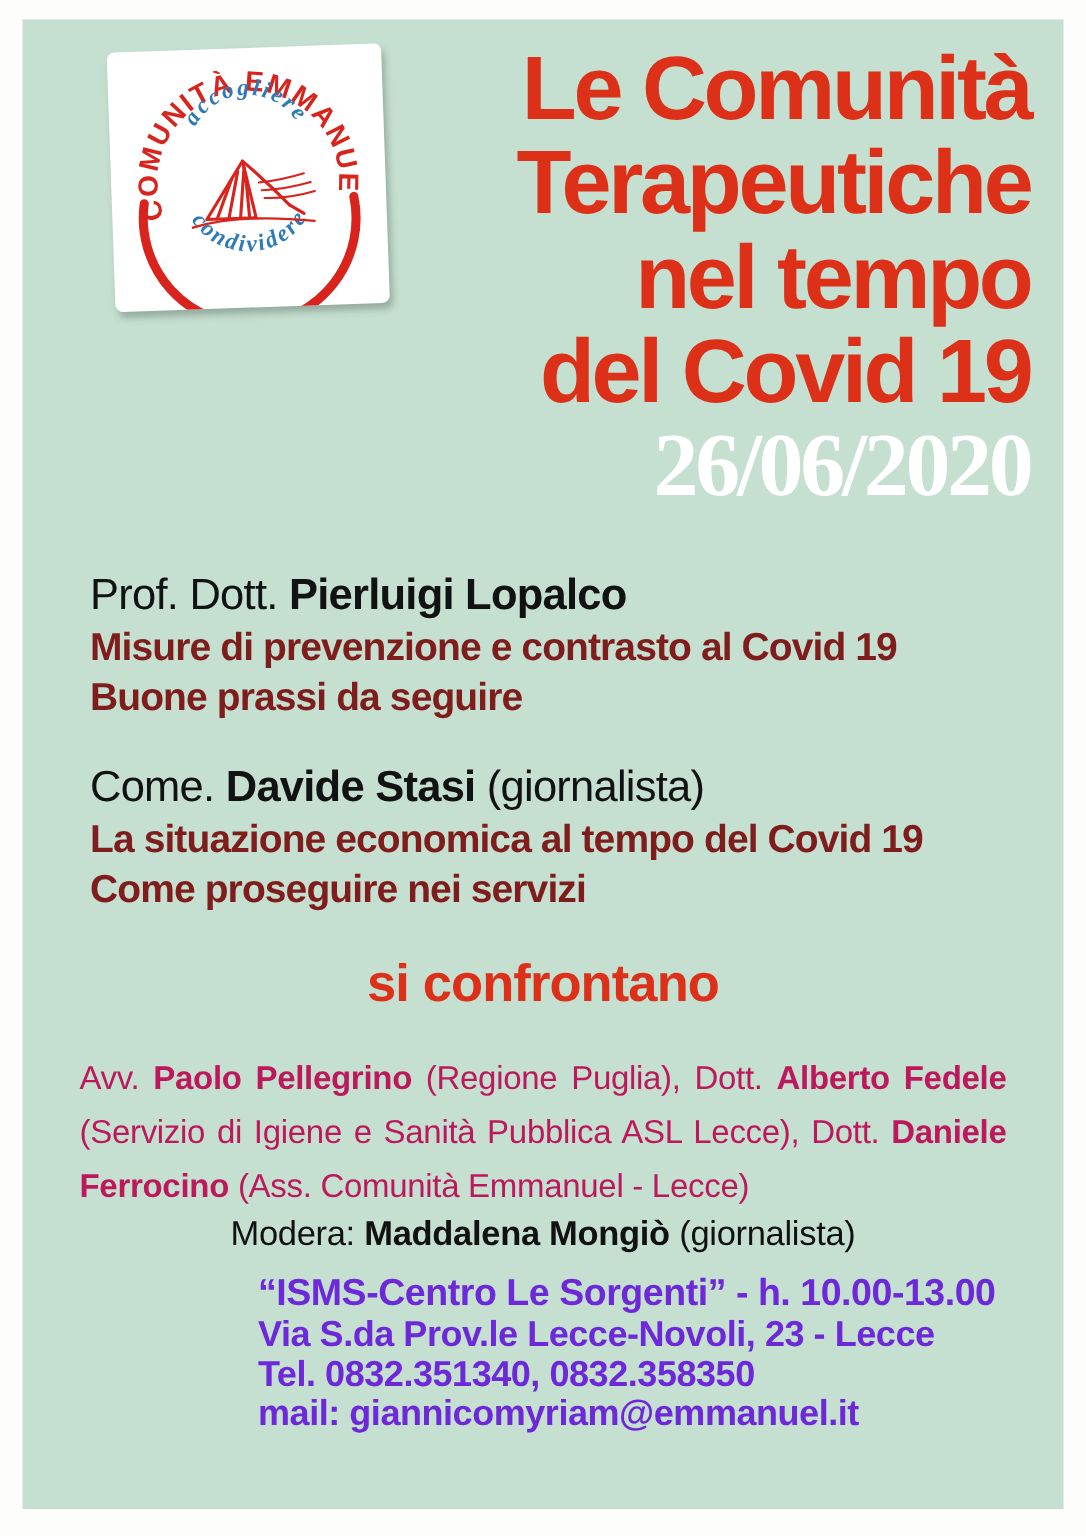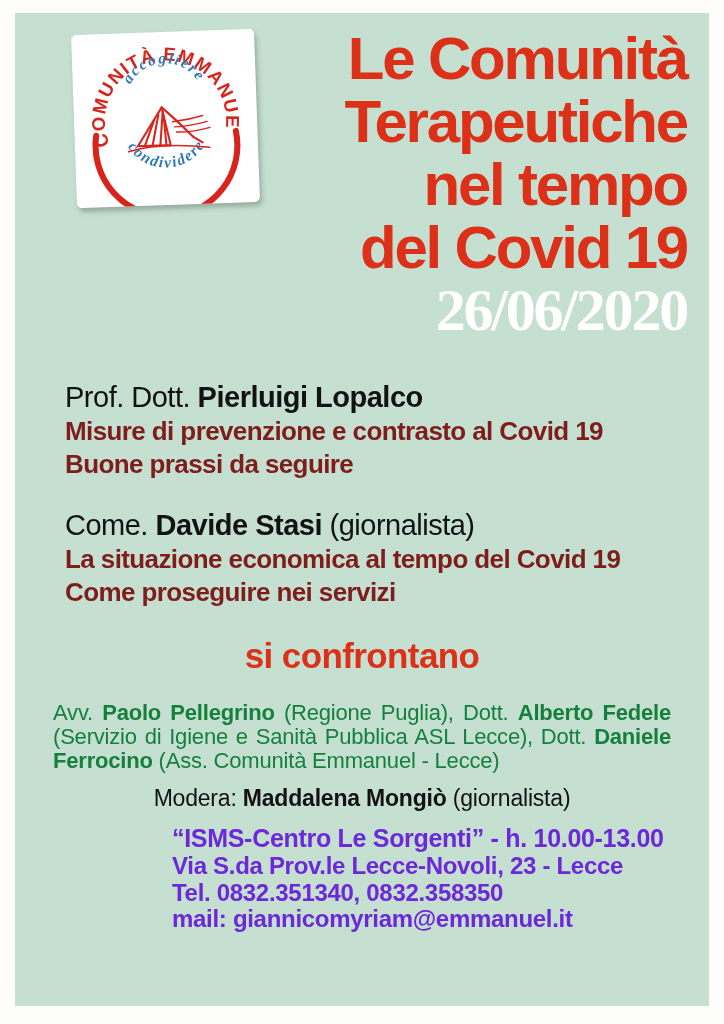--- a/index.html
+++ b/index.html
@@ -63,21 +63,21 @@
     letter-spacing:-2.2px;
     color:#ffffff;
     white-space:nowrap;
     font-family:Liberation Serif, serif;
   }
   
   .content{
     position:absolute;
     left:38px; right:38px; top:366px;
   }
-  .speaker{margin:0 0 26px 12px;}
+  .speaker{margin:0 0 26px 7px;}
   .speaker-name-line{
     font-size:29px;
     line-height:36px;
     letter-spacing:-0.5px;
     color:#121212;
     white-space:nowrap;
   }
   .speaker-name-line .bold{font-weight:700;}
   .topic{
     font-size:26px;
@@ -92,28 +92,27 @@
     text-align:center;
     font-size:35px;
     font-weight:700;
     line-height:42px;
     letter-spacing:-0.6px;
     color:#dd3018;
   }
   .panel-par{
     margin-top:24px;
     font-size:22px;
-    line-height:24px;
+    line-height:36px;
     letter-spacing:-0.2px;
-    color:#15803d;
+    color:#be185d;
     text-align:justify;
   }
   .panel-par .bold{font-weight:700;}
   .moderator-line{
-    margin-top:12px;
     text-align:center;
     font-size:23px;
     color:#121212;
     letter-spacing:-0.2px;
   }
   .moderator-line .bold{font-weight:700;}
   .venue{
     margin-top:12px;
     margin-left:119px;
     color:#6d28d9;

